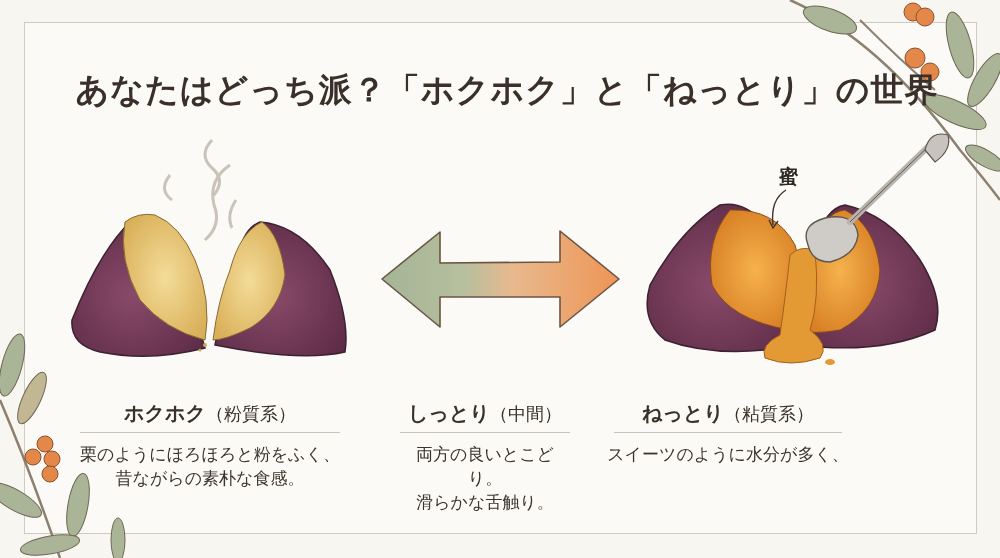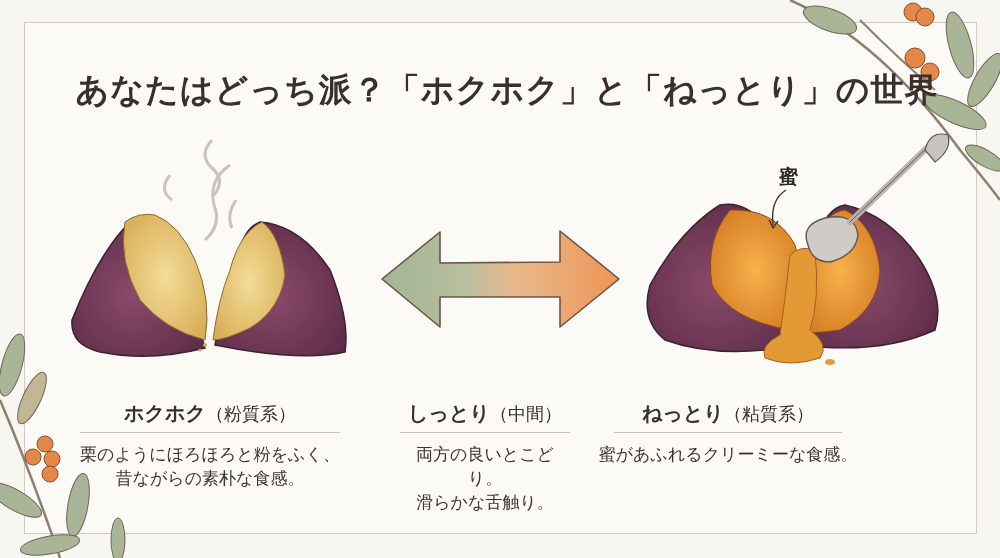--- a/index.html
+++ b/index.html
@@ -149,15 +149,15 @@
     <div>滑らかな舌触り。</div>
   </div>
 </div>
 
 <div class="col" style="left:614px; width:228px;">
   <div class="heading">
     <span>ねっとり</span><span class="paren">（粘質系）</span>
   </div>
   <div class="divider"></div>
   <div class="desc" style="white-space:nowrap; margin-left:-30px; margin-right:-30px;">
-    <div>蜜があふれるクリーミーな食感。</div>
+    <div>スイーツのように水分が多く、</div>
   </div>
 </div>
 
 </body></html>

